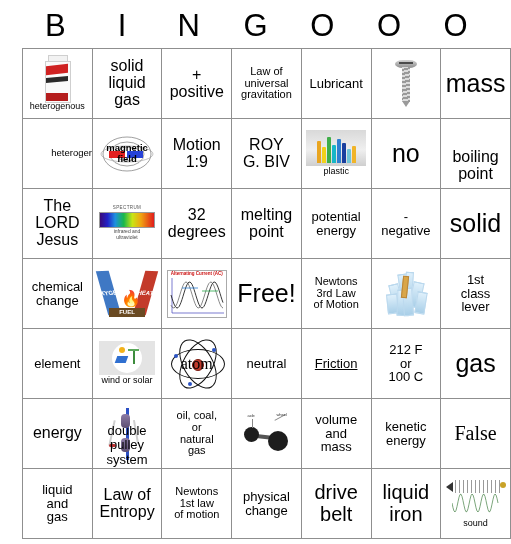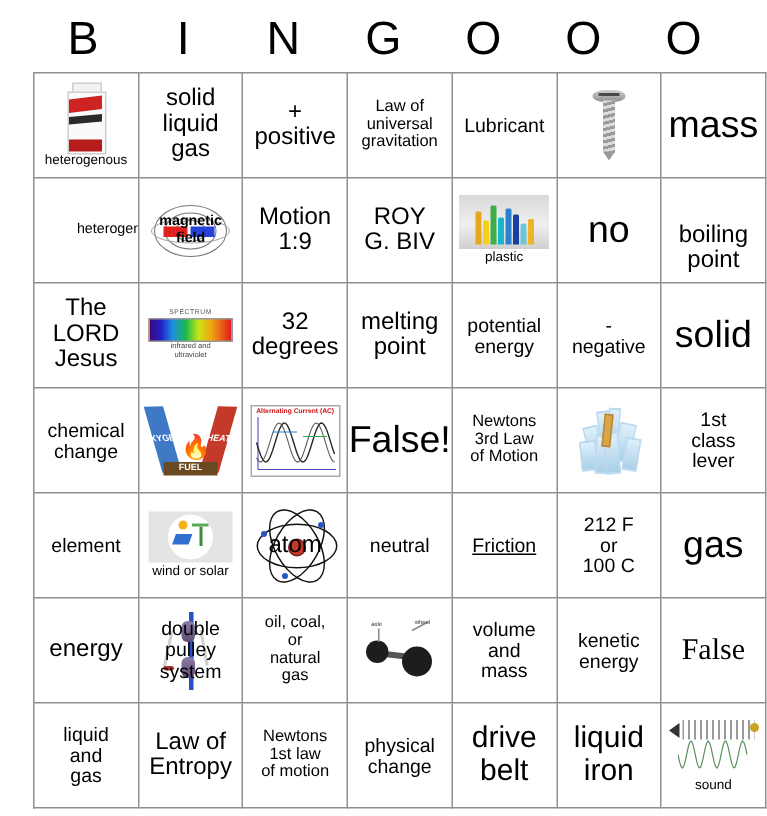--- a/index.html
+++ b/index.html
@@ -476,21 +476,21 @@
                     <path d="M3,34.2 L4,35.9 L5,36.8 L6,36.9 L7,36.2 L8,34.7 L9,32.6 L10,29.8 L11,26.7 L12,23.5 L13,20.2 L14,17.2 L15,14.6 L16,12.7 L17,11.4 L18,11.0 L19,11.4 L20,12.6 L21,14.5 L22,17.1 L23,20.1 L24,23.3 L25,26.6 L26,29.7 L27,32.4 L28,34.7 L29,36.2 L30,36.9 L31,36.9 L32,36.0 L33,34.3 L34,32.0 L35,29.1 L36,26.0 L37,22.7 L38,19.5 L39,16.6 L40,14.1 L41,12.3 L42,11.3 L43,11.0 L44,11.6 L45,13.0 L46,15.1 L47,17.7 L48,20.8 L49,24.1 L50,27.3 L51,30.4 L52,33.0 L53,35.1 L54,36.4 L55,37.0 " fill="none" stroke="#555" stroke-width="0.7"></path>
                     <line x1="14" y1="17" x2="30" y2="17" stroke="#2d7fd0" stroke-width="0.8"></line>
                     <line x1="34" y1="20" x2="50" y2="20" stroke="#2aa84a" stroke-width="0.8"></line>
                   </svg>
                 </span>
               </span>
             </div>
           </td>
           <td>
             <div class="cell-inner">
-              <span class="t-xxl" style="white-space: pre-line;">False!</span>
+              <span class="t-xxl" style="white-space: pre-line;">Free!</span>
             </div>
           </td>
           <td>
             <div class="cell-inner">
               <span class="t-sm" style="white-space: pre-line;">Newtons
 3rd Law
 of Motion</span>
             </div>
           </td>
           <td>
@@ -534,21 +534,21 @@
                     <span class="mast"></span>
                     <span class="blade"></span>
                   </span>
                 </span>
                 <span class="cap" style="white-space: pre-line;">wind or solar</span>
               </span>
             </div>
           </td>
           <td>
             <div class="cell-inner">
-              <span style="position: relative; display: inline-flex; align-items: flex-start; justify-content: center;">
+              <span style="position: relative; display: inline-flex; align-items: flex-start; justify-content: center; font-family: Liberation Serif, serif;">
                 <span class="atom">
                   <span class="orb c"></span>
                   <span class="orb a"></span>
                   <span class="orb b"></span>
                   <span class="nucleus"></span>
                   <span class="e" style="left:46px;top:12px"></span>
                   <span class="e" style="left:22px;top:46px"></span>
                   <span class="e" style="left:8px;top:18px"></span>
                 </span>
                 <span class="t-lg" style="position: absolute; left: 0px; top: 0px; width: 100%; height: 100%; display: flex; flex-direction: column; align-items: center; justify-content: center; white-space: pre-line; line-height: 1.08;">atom</span>
@@ -588,21 +588,21 @@
             <div class="cell-inner">
               <span style="position: relative; display: inline-flex; align-items: center; justify-content: center;">
                 <span class="pulley">
                   <span class="rod"></span>
                   <span class="wheel" style="left:22px;top:6px"></span>
                   <span class="wheel" style="left:22px;top:30px"></span>
                   <span class="rope" style="left:12px;top:12px;width:1.5px;height:26px;transform:rotate(12deg)"></span>
                   <span class="rope" style="left:36px;top:12px;width:1.5px;height:24px;transform:rotate(-10deg)"></span>
                   <span class="rope" style="left:10px;top:36px;width:7px;height:3px;background:#b33;border-radius:2px"></span>
                 </span>
-                <span class="t-md" style="position: absolute; left: 0px; top: 0px; width: 100%; height: 100%; display: flex; flex-direction: column; align-items: center; justify-content: center; white-space: pre-line; line-height: 1.08;">double
+                <span class="t-md" style="position: absolute; left: 0px; top: 12px; width: 100%; height: 100%; display: flex; flex-direction: column; align-items: center; justify-content: center; white-space: pre-line; line-height: 1.08;">double
 pulley
 system</span>
               </span>
             </div>
           </td>
           <td>
             <div class="cell-inner">
               <span class="t-sm" style="white-space: pre-line;">oil, coal,
 or
 natural

